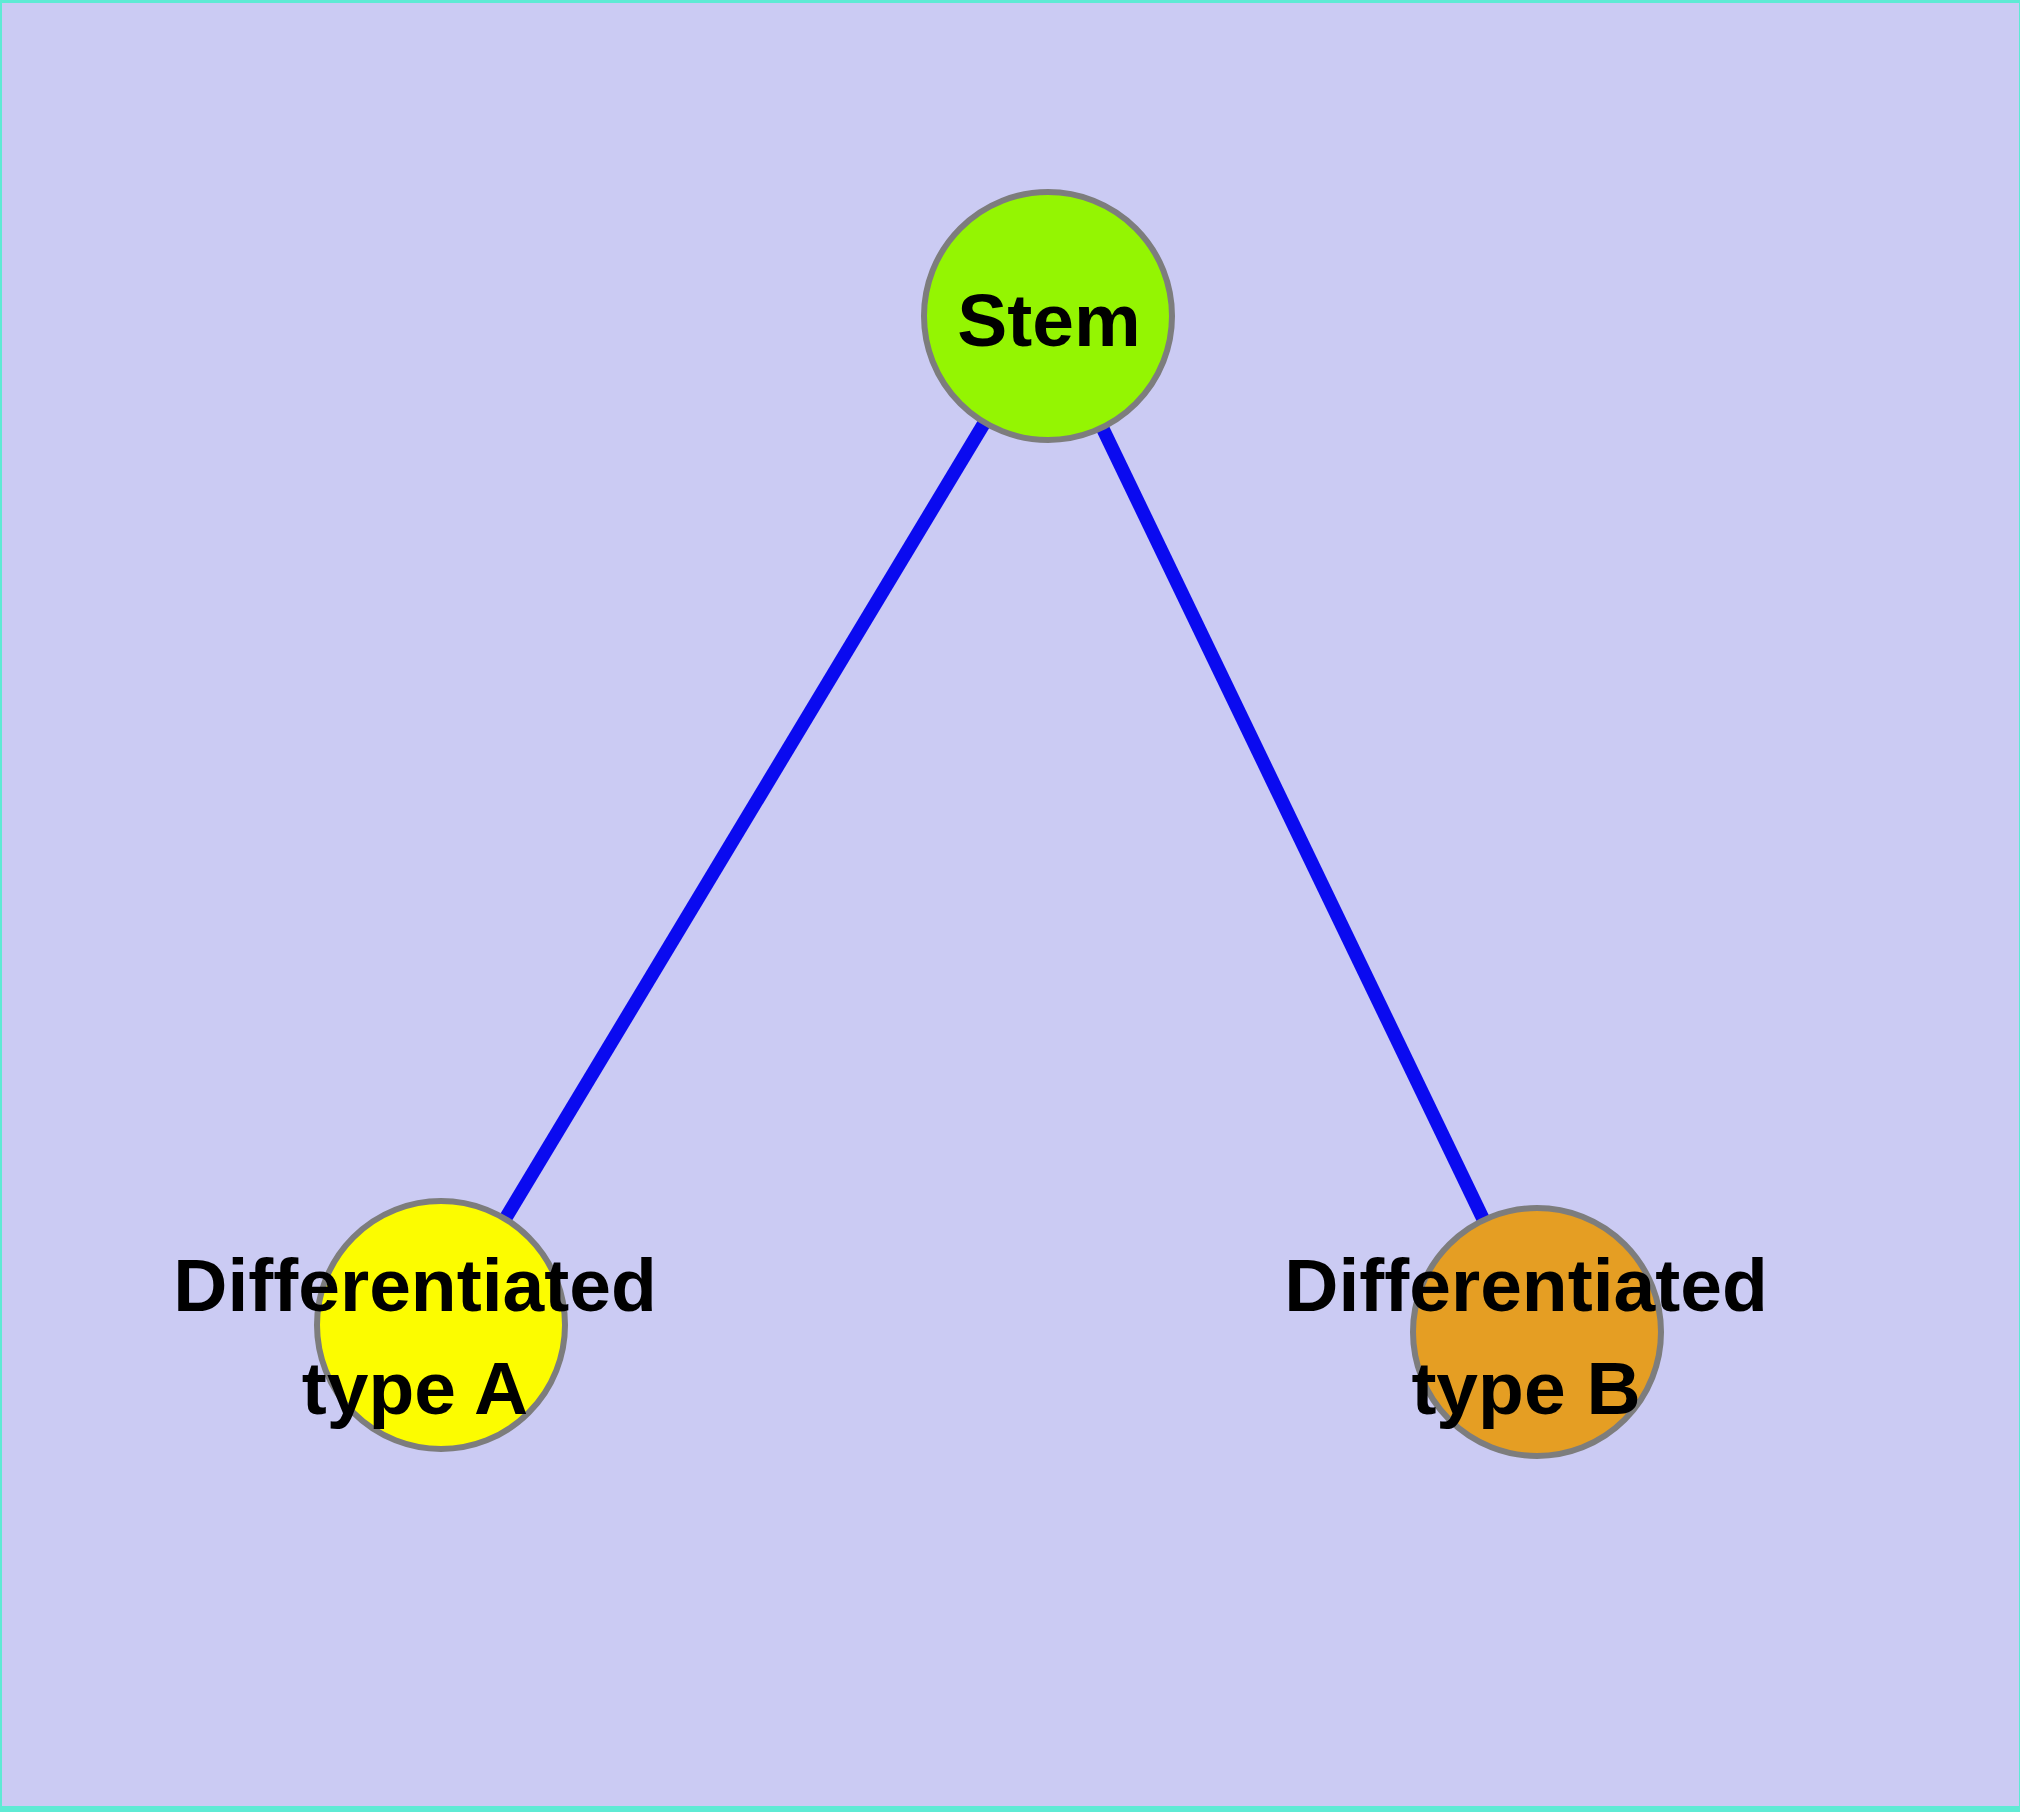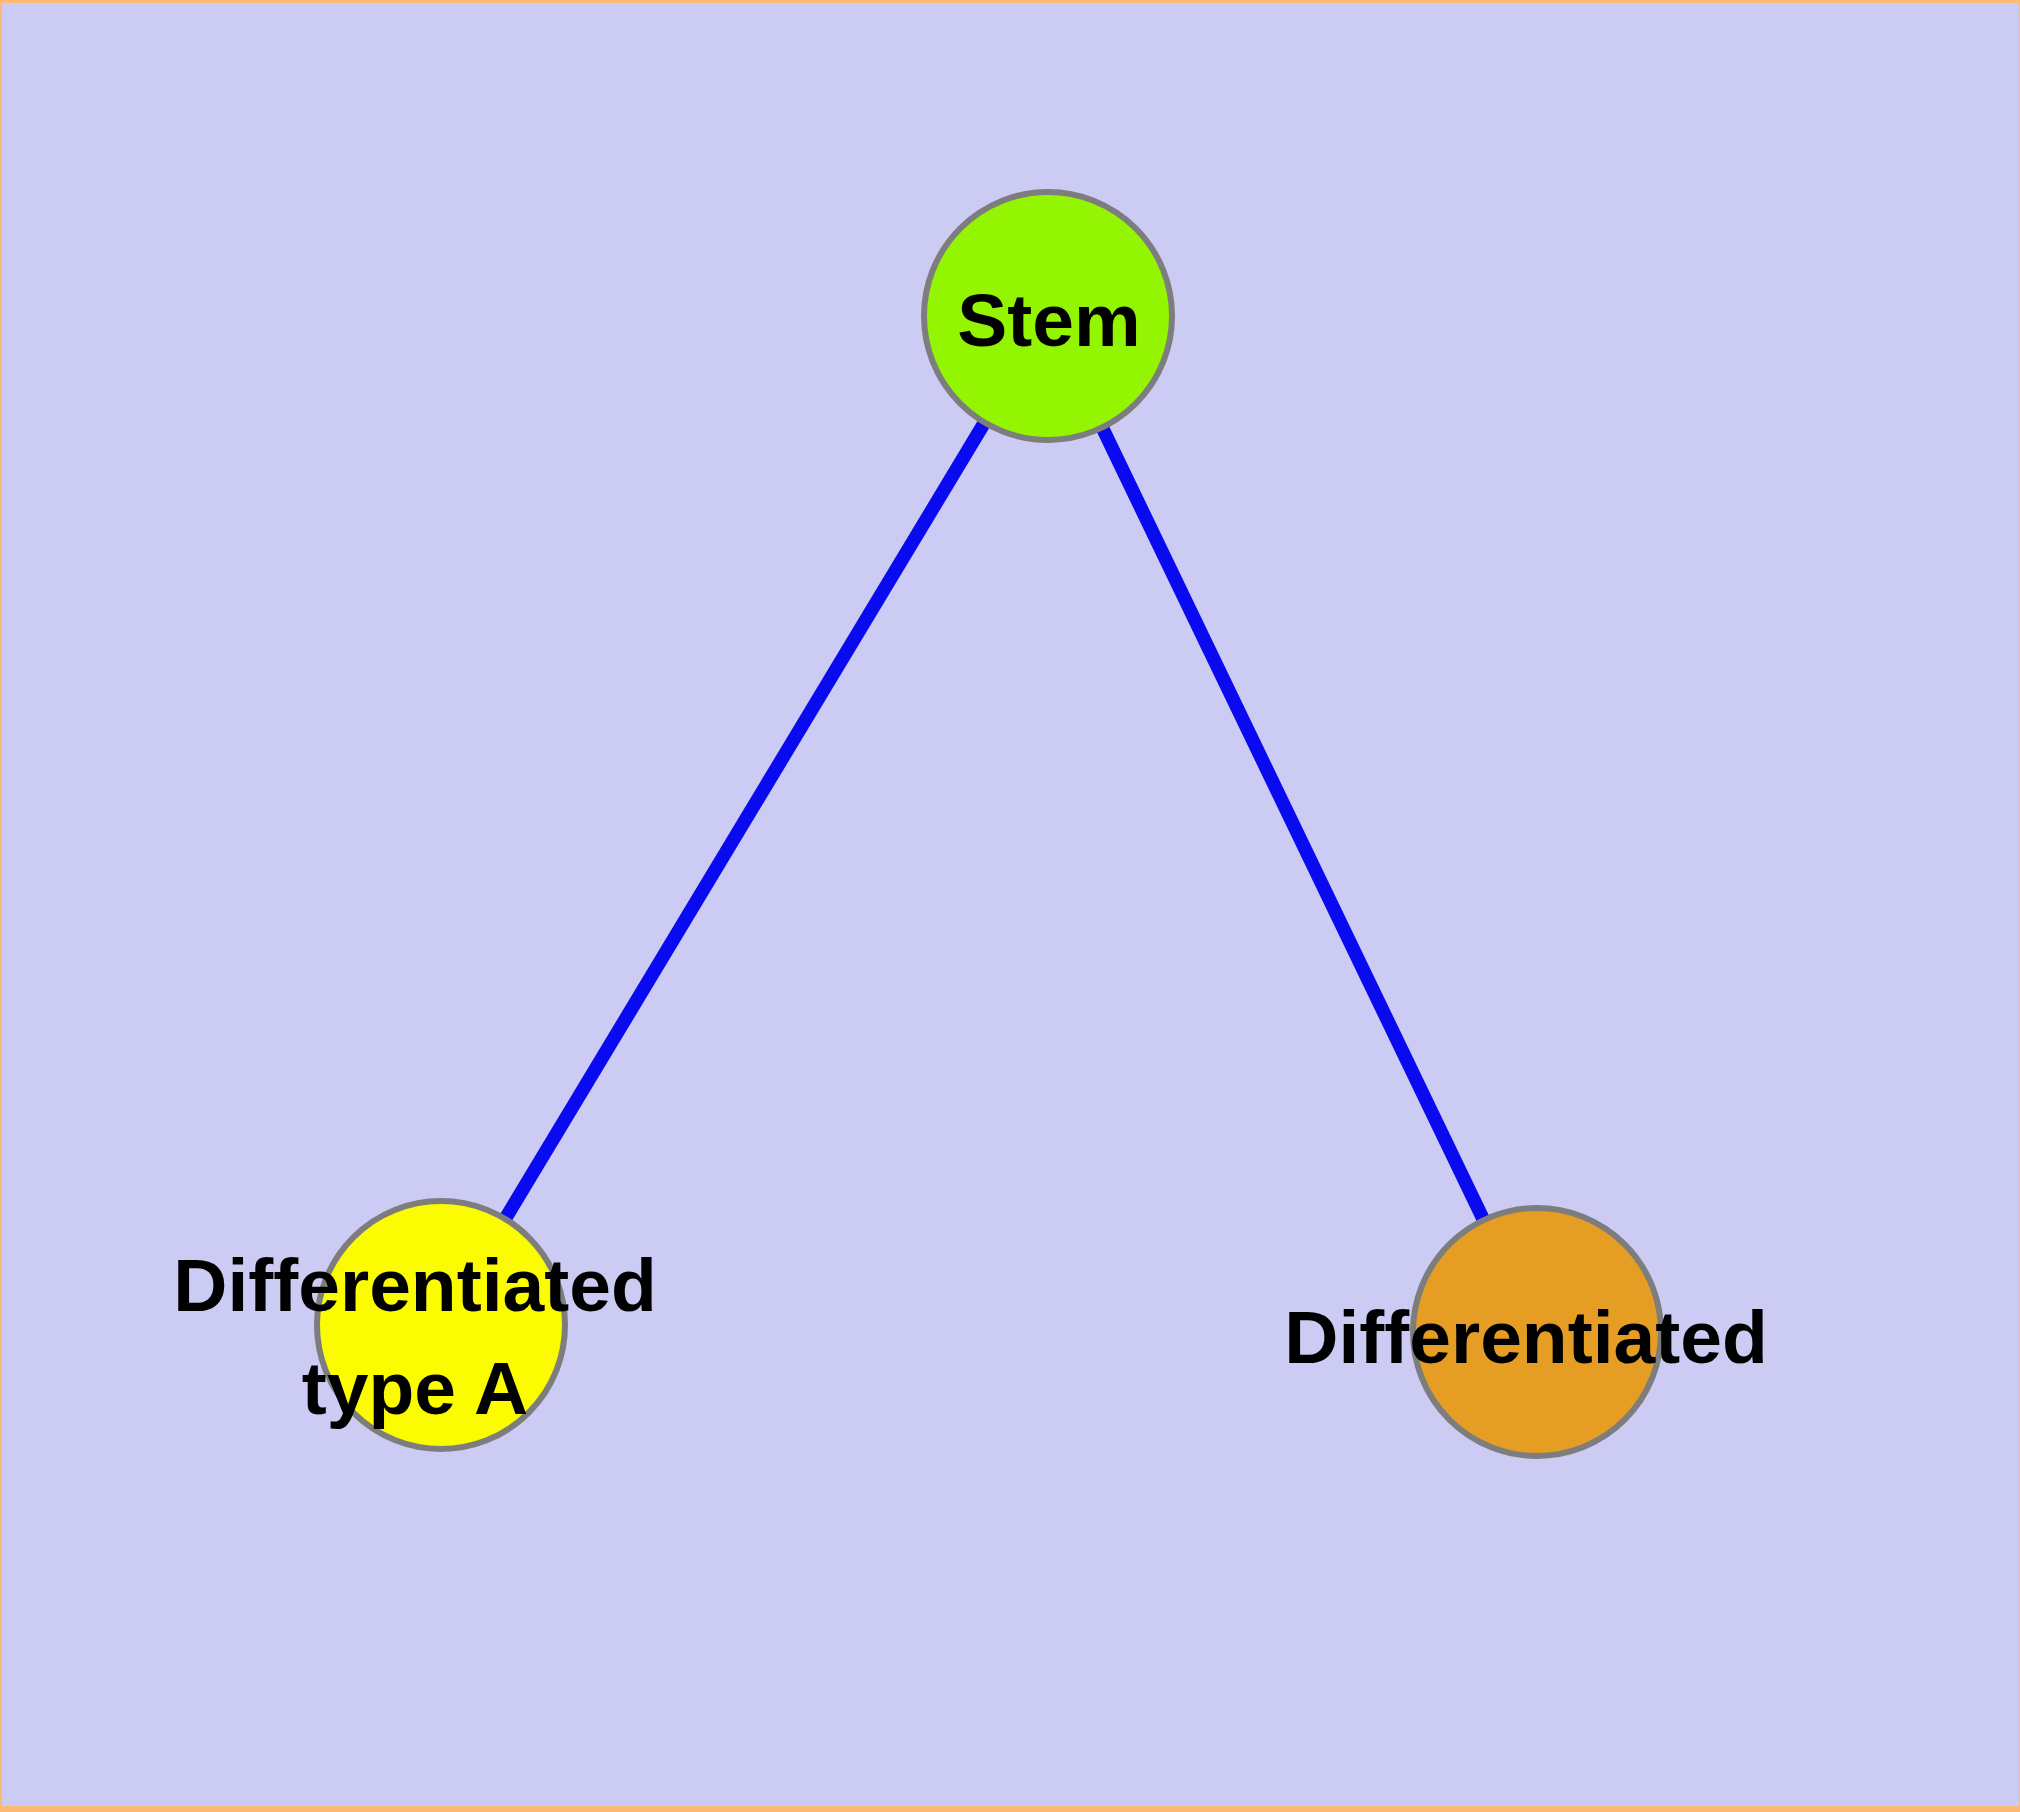--- a/index.html
+++ b/index.html
@@ -8,21 +8,21 @@
     background: #FFFFFF;
     width: 2021px;
     height: 1812px;
     overflow: hidden;
     font-family: "Liberation Sans", sans-serif;
   }
   .stage {
     position: relative;
     width: 2021px;
     height: 1812px;
-    background: #fdba74;
+    background: #5eead4;
   }
   .panel {
     position: absolute;
     left: 1.7px;
     top: 2.5px;
     right: 2.5px;
     bottom: 6px;
   }
   .edges-layer {
     position: absolute;
@@ -83,16 +83,17 @@
     <div>Stem</div>
   </div>
 
   <div class="node-label label-type-a" style="color: rgb(0, 0, 0);">
     <div>Differentiated</div>
     <div>type A</div>
   </div>
 
   <div class="node-label label-type-b" style="color: rgb(0, 0, 0);">
     <div>Differentiated</div>
+    <div>type B</div>
   </div>
 
 </div>
 
 
 </body></html>

